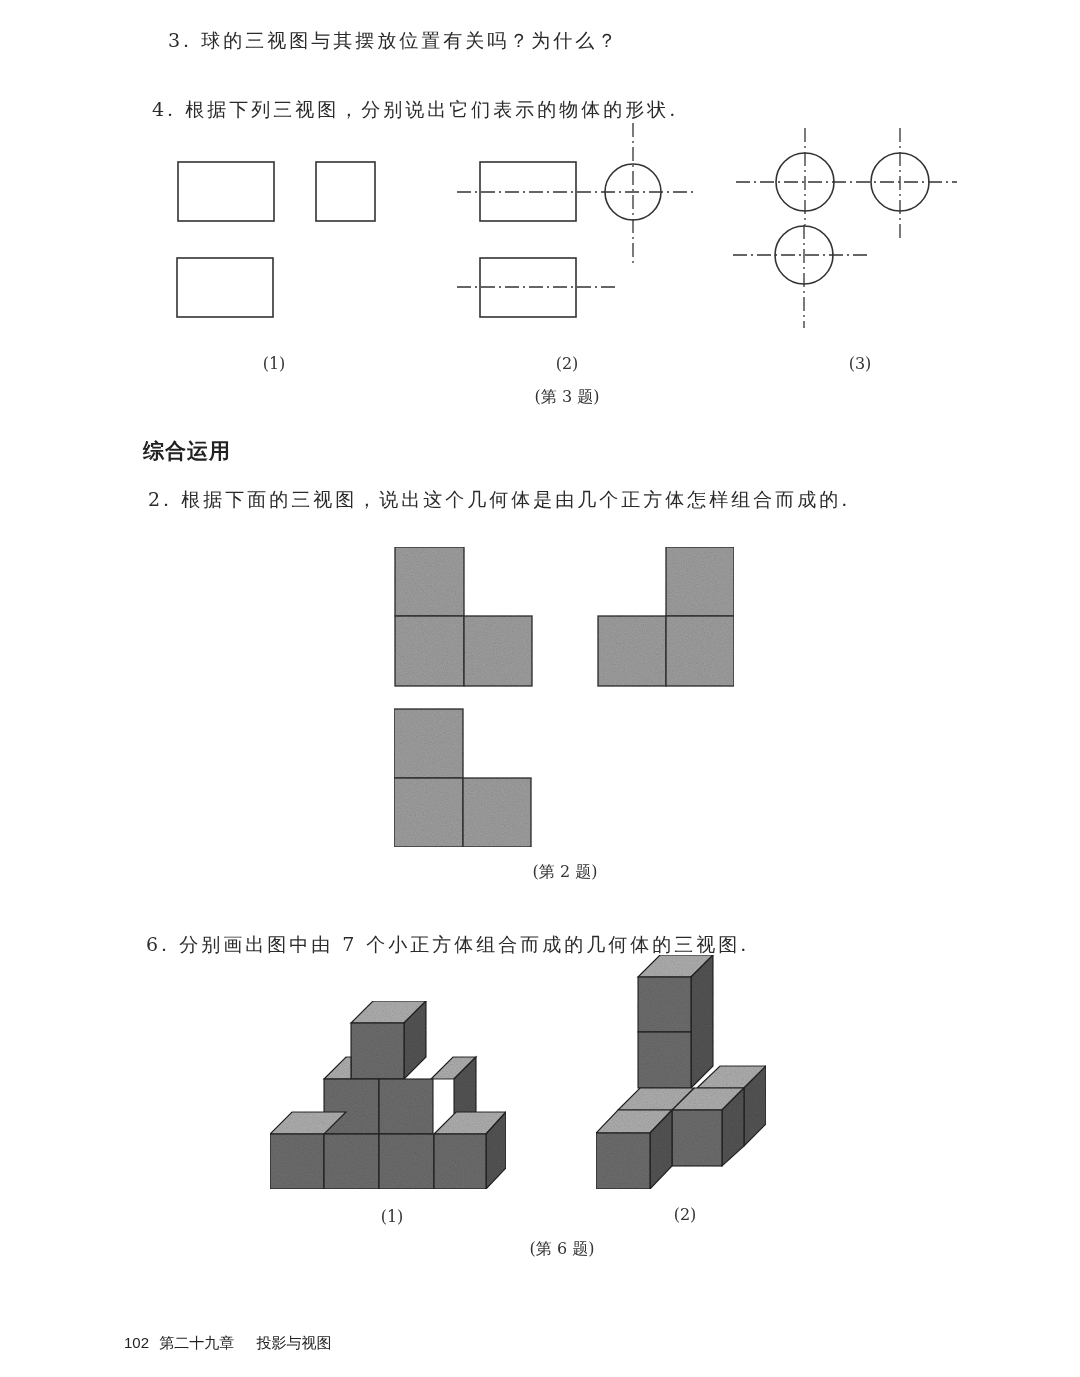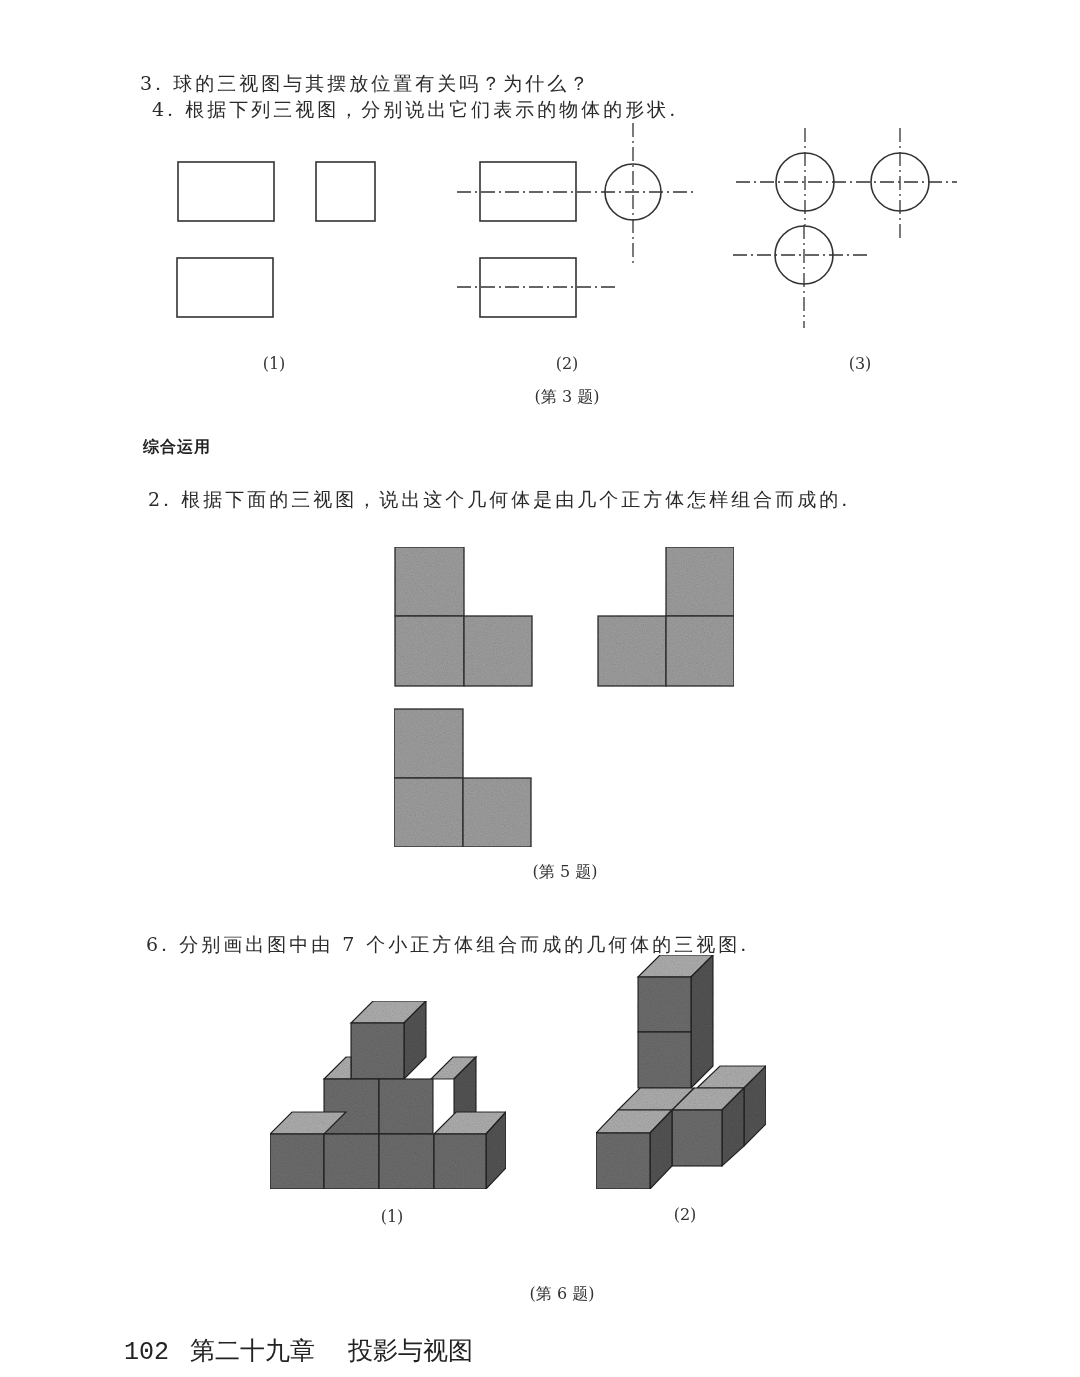--- a/index.html
+++ b/index.html
@@ -2,28 +2,28 @@
 <html><head>
 <meta charset="utf-8">
 <style>
   html, body { margin:0; padding:0; background:#ffffff; }
   body { width:1080px; height:1377px; position:relative; overflow:hidden;
          font-family:"DejaVu Serif", "Liberation Serif", serif; color:#222; }
   .abs { position:absolute; }
   .q { font-size:19px; letter-spacing:3px; white-space:nowrap; color:#2a2a2a; }
   .cap { font-size:16px; color:#333; white-space:nowrap; text-align:center; }
   .section { font-family:"DejaVu Sans", "Liberation Sans", sans-serif; font-weight:bold;
-             font-size:16px; letter-spacing:1px; color:#222; }
-  .footer { font-family:Liberation Mono, monospace; font-size:25px; color:#222; white-space:nowrap; }
+             font-size:21px; letter-spacing:1px; color:#222; }
+  .footer { font-family:Liberation Sans, sans-serif; font-size:15px; color:#222; white-space:nowrap; }
   svg { position:absolute; overflow:visible; }
 </style>
 </head>
 <body>
 
-<div class="abs q" style="left:140px; top:28px;margin-top:43px;">3. 球的三视图与其摆放位置有关吗？为什么？</div>
+<div class="abs q" style="left:168px; top:28px;">3. 球的三视图与其摆放位置有关吗？为什么？</div>
 
 <div class="abs q" style="left:152px; top:65px;margin-top:32px;">4. 根据下列三视图，分别说出它们表示的物体的形状.</div>
 
 <svg style="left:0; top:0;" width="1080" height="400">
   <g fill="none" stroke="#333" stroke-width="1.6">
     <rect x="178" y="162" width="96" height="59"></rect>
     <rect x="316" y="162" width="59" height="59"></rect>
     <rect x="177" y="258" width="96" height="59"></rect>
   </g>
 </svg>
@@ -85,21 +85,21 @@
 
     <rect x="666" y="547" width="68" height="69"></rect>
     <rect x="598" y="616" width="68" height="70"></rect>
     <rect x="666" y="616" width="68" height="70"></rect>
 
     <rect x="394" y="709" width="69" height="69"></rect>
     <rect x="394" y="778" width="69" height="69"></rect>
     <rect x="463" y="778" width="68" height="69"></rect>
   </g>
 </svg>
-<div class="abs cap" style="left:505px; top:862px; width:120px;">(第 5 题)</div>
+<div class="abs cap" style="left:505px; top:862px; width:120px;">(第 2 题)</div>
 
 <div class="abs q" style="left:146px; top:897px;margin-top:35px;">6. 分别画出图中由 7 个小正方体组合而成的几何体的三视图.</div>
 
 <svg style="left:0; top:0;" width="1080" height="1300">
   <g stroke="#222" stroke-width="1.2" filter="url(#grain)">
 
     <polygon points="351,1023 373,1001 426,1001 404,1023" fill="#b0b0b0"></polygon>
     <polygon points="404,1023 426,1001 426,1057 404,1079" fill="#555"></polygon>
     <rect x="351" y="1023" width="53" height="56" fill="#6e6e6e"></rect>
 
@@ -137,19 +137,19 @@
     <polygon points="618,1110 640,1088 694,1088 672,1110" fill="#b0b0b0"></polygon>
 
     <polygon points="596,1133 618,1110 672,1110 650,1133" fill="#b0b0b0"></polygon>
     <polygon points="650,1133 672,1110 672,1166 650,1189" fill="#555"></polygon>
     <rect x="596" y="1133" width="54" height="56" fill="#6e6e6e"></rect>
   </g>
 </svg>
 
 <div class="abs cap" style="left:372px; top:1207px; width:40px;">(1)</div>
 <div class="abs cap" style="left:665px; top:1205px; width:40px;">(2)</div>
-<div class="abs cap" style="left:502px; top:1239px; width:120px;margin-top:45px;">(第 6 题)</div>
+<div class="abs cap" style="left:502px; top:1239px; width:120px;">(第 6 题)</div>
 
 <div class="abs footer" style="left:124px; top:1334px;">
   <span>102</span>
   <span style="margin-left:6px;">第二十九章</span>
   <span style="margin-left:18px;">投影与视图</span>
 </div>
 
 </body></html>

